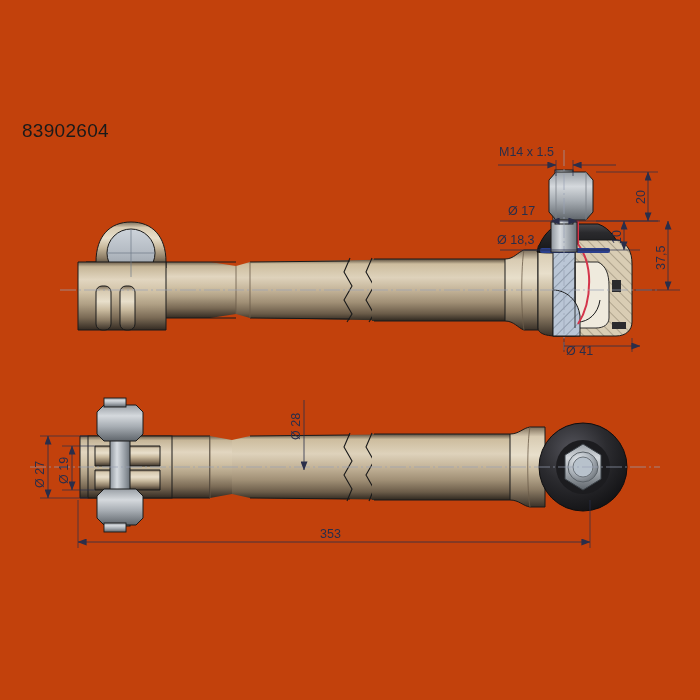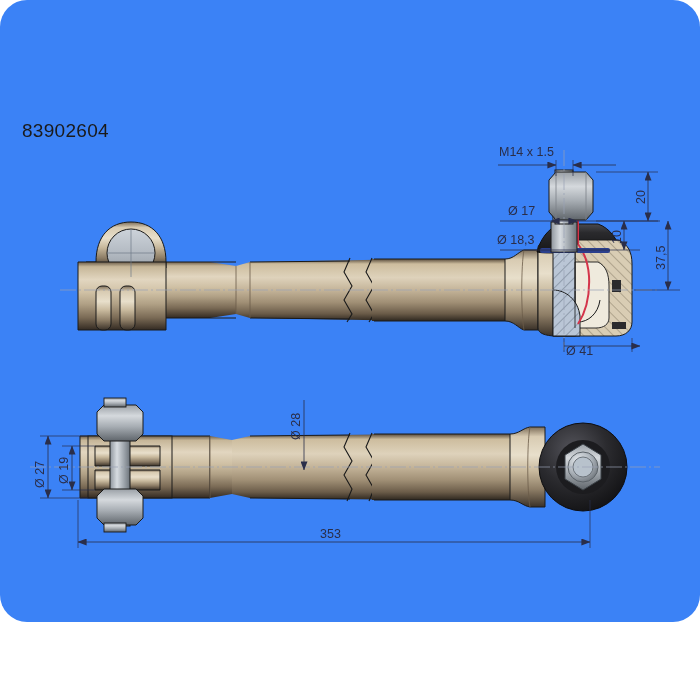--- a/index.html
+++ b/index.html
@@ -1,18 +1,18 @@
 <!DOCTYPE html>
 <html><head>
 <meta charset="utf-8">
 <style>
   html,body{margin:0;padding:0;background:#ffffff;}
   body{width:700px;height:700px;overflow:hidden;
        font-family:"Liberation Sans", sans-serif;}
-  #sheet{position:relative;width:700px;height:622px;background:#3b82f6;border-radius:27px;}
+  #sheet{position:relative;width:700px;height:700px;background:#c2410c;}
   #partno{position:absolute;left:22px;top:120px;font-size:19px;color:#1a1a1a;
           letter-spacing:.3px;}
   svg{position:absolute;left:0;top:0;}
   .dimtxt{font-family:"Liberation Sans", sans-serif;font-size:12.5px;fill:#2a2e4a;}
 </style>
 </head>
 <body>
 
 <div id="sheet">
 

